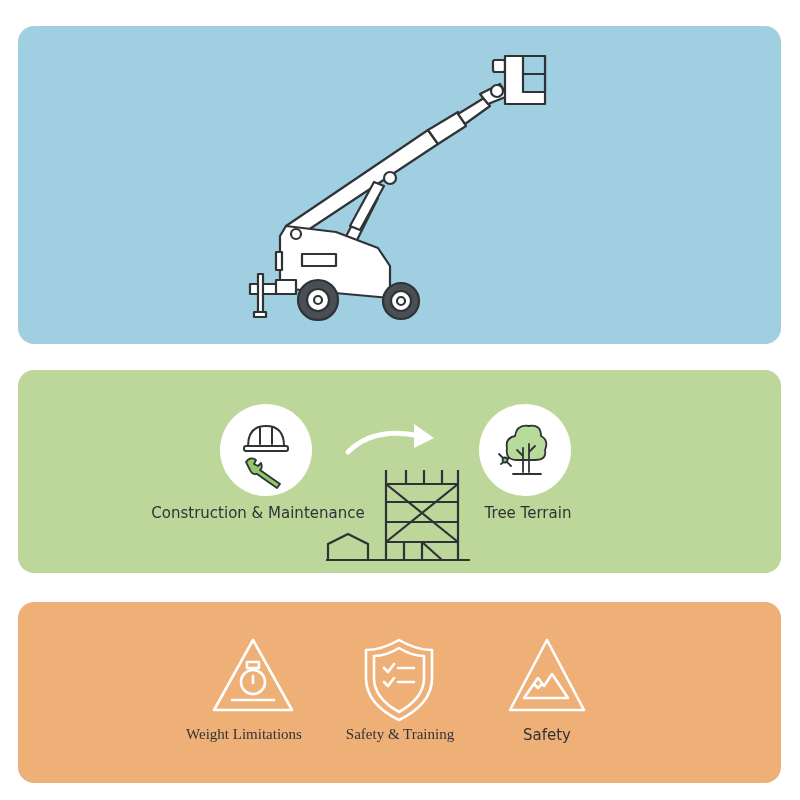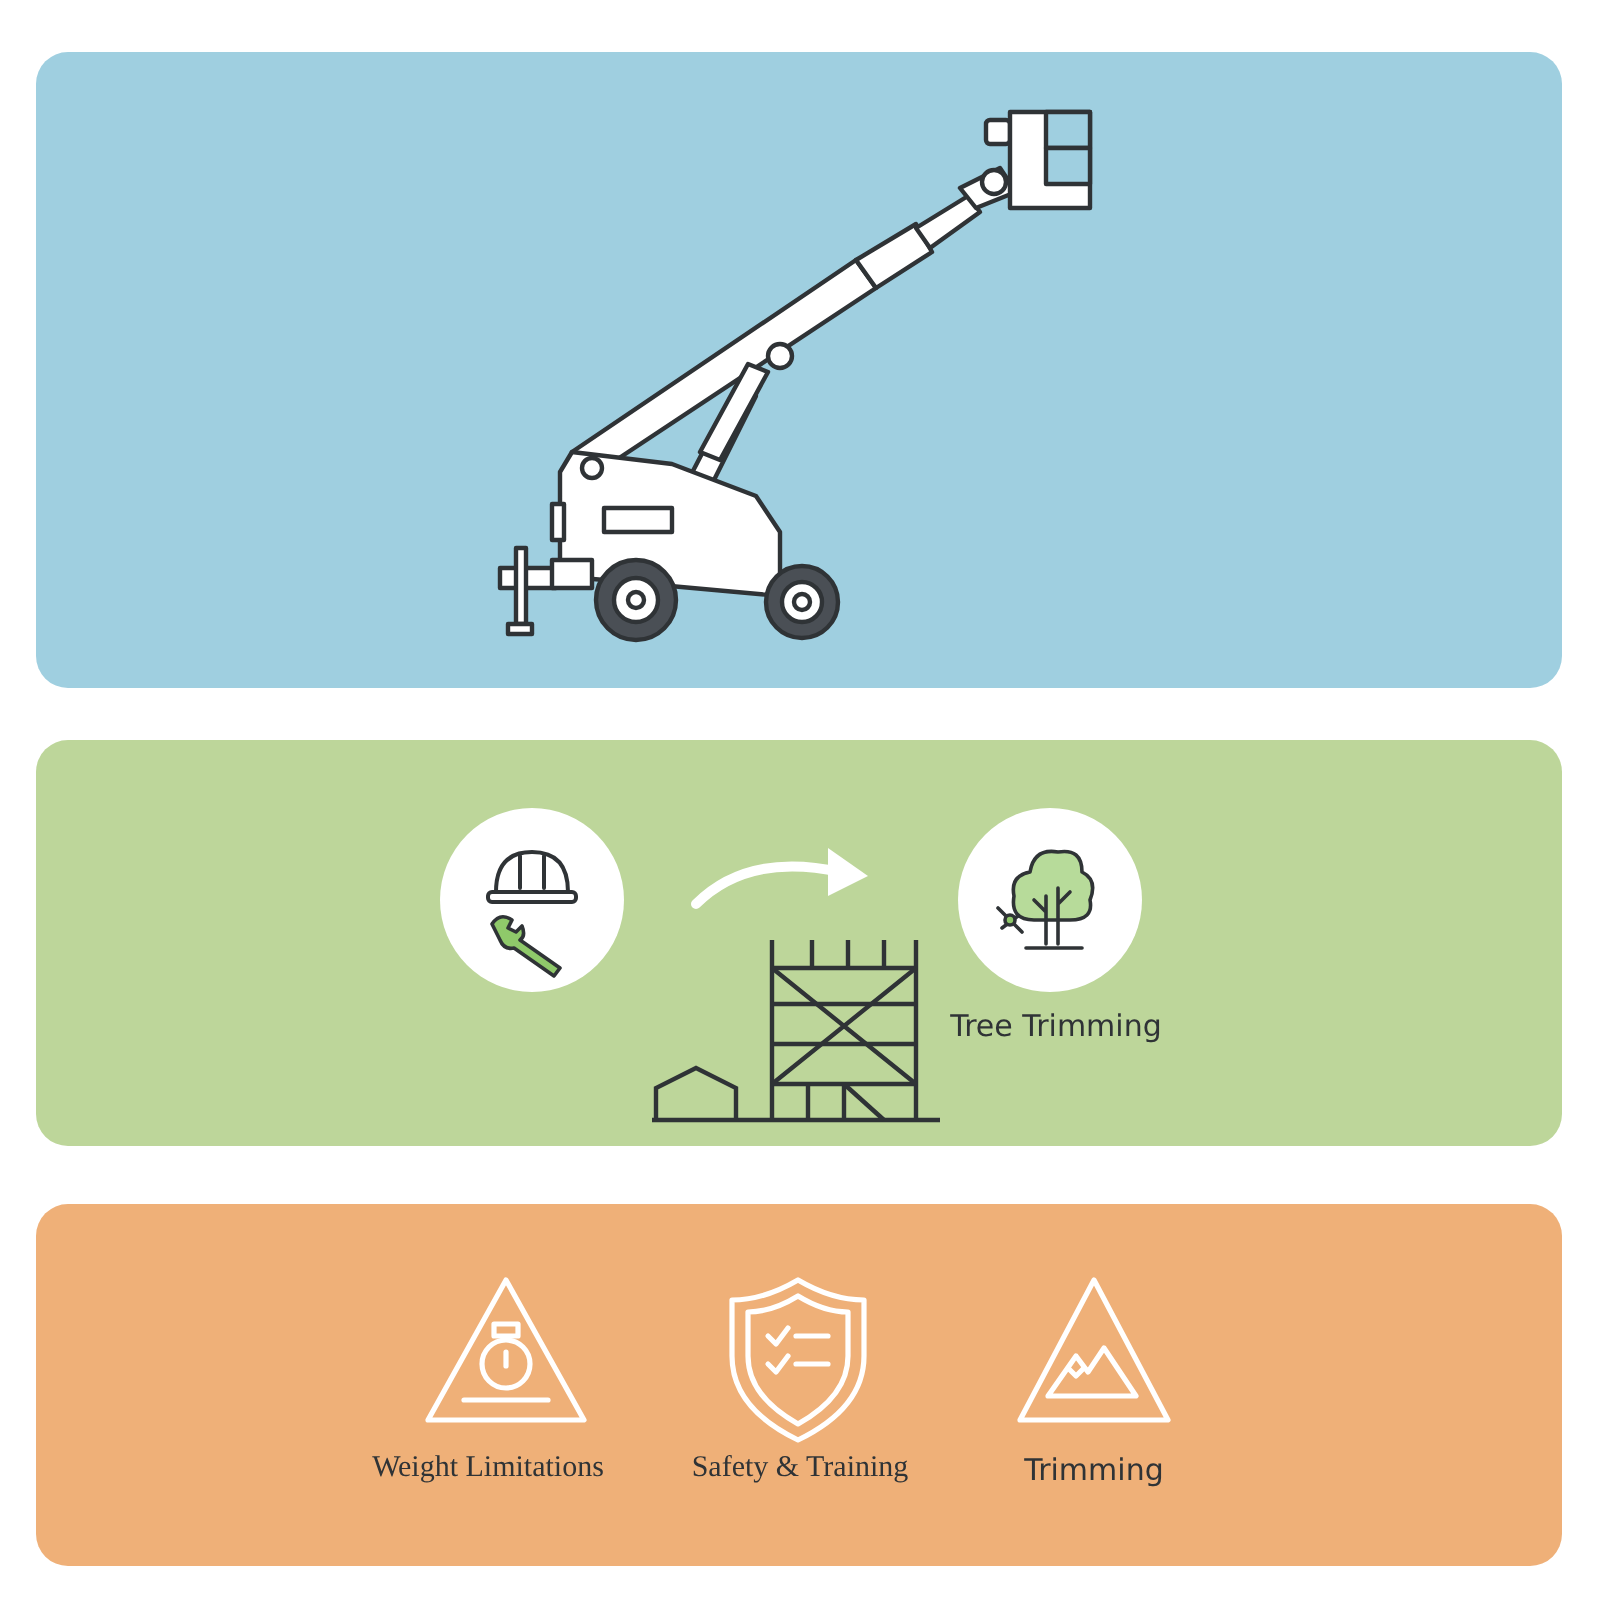--- a/index.html
+++ b/index.html
@@ -65,20 +65,21 @@
     <circle cx="46" cy="46" r="46" fill="#ffffff"></circle>
     <g stroke="#2f3336" stroke-width="2" fill="none" stroke-linecap="round">
       <path d="M 28,42 Q 28,22 46,22 Q 64,22 64,42"></path>
       <path d="M 40,24 L 40,40 M 52,24 L 52,40"></path>
       <rect x="24" y="42" width="44" height="5" rx="2"></rect>
     </g>
     <g stroke="#2f3336" stroke-width="1.8" fill="#8fc96a" stroke-linejoin="round">
       <path d="M 26,58 Q 30,52 36,56 L 34,60 L 38,62 L 41,59 Q 43,64 40,66 L 60,80 L 57,84 L 37,70 Q 32,71 30,66 Z"></path>
     </g>
   </svg>
+  <div class="label" style="left:240px;top:134px;">Construction &amp; Maintenance</div>
 
   <svg style="left:326px;top:50px;" width="96" height="40" viewBox="0 0 96 40">
     <path d="M 4,32 Q 30,6 76,16" stroke="#ffffff" stroke-width="5" fill="none" stroke-linecap="round"></path>
     <polygon points="70,4 90,18 70,28" fill="#ffffff"></polygon>
   </svg>
 
   <svg style="left:306px;top:98px;" width="160" height="96" viewBox="0 0 160 96">
     <g stroke="#2f3336" stroke-width="2.2" fill="none">
       <path d="M 2,92 L 146,92"></path>
       <path d="M 4,92 L 4,76 L 24,66 L 44,76 L 44,92"></path>
@@ -94,21 +95,21 @@
   <svg style="left:461px;top:34px;" width="92" height="92" viewBox="0 0 92 92">
     <circle cx="46" cy="46" r="46" fill="#ffffff"></circle>
     <g stroke="#2f3336" stroke-width="1.8" stroke-linejoin="round" stroke-linecap="round">
       <path d="M 38,56 Q 26,56 28,44 Q 26,34 36,32 Q 38,20 50,22 Q 62,20 62,32 Q 70,36 66,46 Q 68,56 56,56 Z" fill="#b7db9a"></path>
       <path d="M 44,68 L 44,44 M 50,68 L 50,40 M 44,52 L 38,46 M 50,48 L 56,42" fill="none"></path>
       <path d="M 34,70 L 62,70" fill="none"></path>
       <path d="M 20,50 L 32,62 M 22,60 L 30,54" fill="none"></path>
       <circle cx="26" cy="56" r="2.5" fill="#8fc96a"></circle>
     </g>
   </svg>
-  <div class="label" style="left:510px;top:134px;">Tree Trimming</div>
+  <div class="label" style="left:510px;top:134px;">Tree Terrain</div>
 </div>
 
 <div class="panel panel-bot">
   <svg style="left:192px;top:34px;" width="86" height="80" viewBox="0 0 86 80">
     <g stroke="#ffffff" stroke-width="2.6" fill="none" stroke-linejoin="round" stroke-linecap="round">
       <path d="M 43,4 L 82,74 L 4,74 Z"></path>
       <rect x="37" y="26" width="12" height="6"></rect>
       <circle cx="43" cy="46" r="12"></circle>
       <path d="M 43,40 L 43,47"></path>
       <path d="M 22,64 L 64,64"></path>
@@ -126,14 +127,14 @@
   </svg>
   <div class="label" style="left:382px;top:124px;font-family:Liberation Serif, serif;">Safety &amp; Training</div>
 
   <svg style="left:488px;top:34px;" width="82" height="80" viewBox="0 0 82 80">
     <g stroke="#ffffff" stroke-width="2.6" fill="none" stroke-linejoin="round" stroke-linecap="round">
       <path d="M 41,4 L 78,74 L 4,74 Z"></path>
       <path d="M 18,62 L 32,42 L 38,50 L 46,38 L 62,62 Z"></path>
       <path d="M 28,48 L 32,52 L 36,48"></path>
     </g>
   </svg>
-  <div class="label" style="left:529px;top:124px;">Trimming</div>
+  <div class="label" style="left:529px;top:124px;">Safety</div>
 </div>
 
 </body></html>

